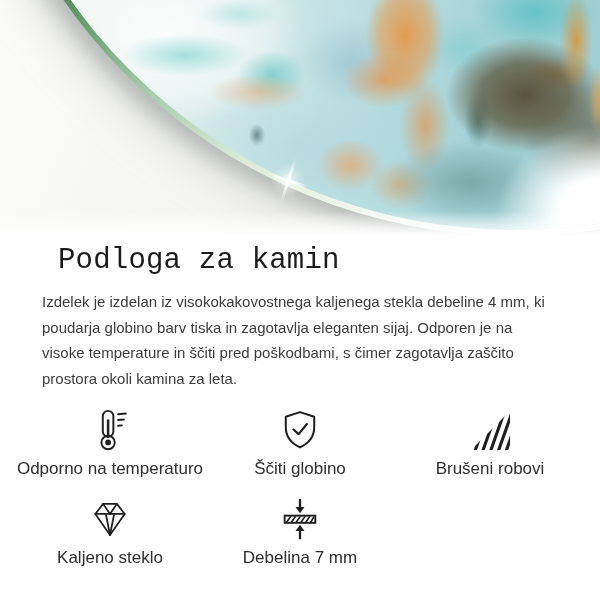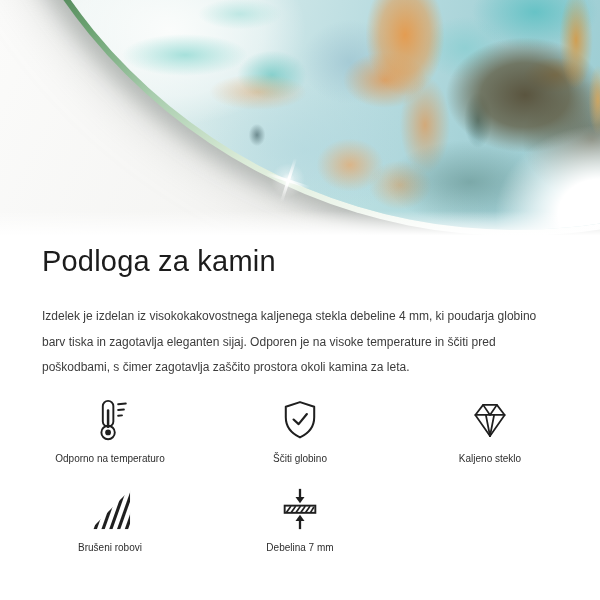--- a/index.html
+++ b/index.html
@@ -62,40 +62,40 @@
     background: linear-gradient(to right, rgba(255,255,255,0), #fff 45%, #fff 55%, rgba(255,255,255,0)); }
   .sparkle::after  { content:""; position:absolute; top:-3px; bottom:-3px; left:18.5px; width:3px;
     background: linear-gradient(to bottom, rgba(255,255,255,0), #fff 45%, #fff 55%, rgba(255,255,255,0)); }
   .hero::after { content:""; position:absolute; left:0; right:0; bottom:-1px; height:28px;
     background: linear-gradient(to bottom, rgba(255,255,255,0), #fff 88%); }
 
   
   .content { padding: 0 42px; }
   h1 {
     margin-top: 4px;
-    font-family: Liberation Sans, sans-serif;
+    font-family: Liberation Mono, monospace;
     font-weight: 400; font-size: 29px; line-height: 38px;
-    color: var(--heading-color, #1c1c1c); letter-spacing: 0.2px;
+    color: var(--heading-color, #1c1c1c); letter-spacing: 0.2px; margin-left: 16px;
   }
   h1 span { display: block; }
   .desc {
-    margin-top: 24px; max-width: 520px;
-    font-size: 12px; line-height: 25.5px;
+    margin-top: 9px; max-width: 520px;
+    font-size: 15px; line-height: 25.5px;
     color: var(--body-color, #3c3c3c);
   }
 
   
   .features {
     margin: 14px 15px 0; display: grid;
     grid-template-columns: repeat(3, 1fr); row-gap: 18px;
   }
   .feature { display: flex; flex-direction: column; align-items: center; }
   .feature .icon { height: 50px; display: flex; align-items: center; justify-content: center;
     color: var(--icon-color, #1f1f1f); }
-  .feature .label { margin-top: 6px; font-size: 10px; line-height: 15px;
+  .feature .label { margin-top: 6px; font-size: 17px; line-height: 15px;
     color: var(--label-color, #2e2e2e); }
   .icon svg { display: block; }
   .t-small { font: 600 9px "Liberation Sans", sans-serif; }
   .t-big   { font: 800 14px "Liberation Sans", sans-serif; }
 </style>
 </head>
 <body>
 
 <div class="hero">
   <div class="glass-shadow2"></div>
@@ -131,33 +131,20 @@
 
 
   <div class="feature">
     <div class="icon">
       <svg width="44" height="44" viewBox="0 0 48 48" fill="none" stroke="currentColor" stroke-width="2.2" stroke-linecap="round" stroke-linejoin="round">
         <path d="M24 4.5 L39.5 9.5 V21 C39.5 31 33.5 38.5 24 43 C14.5 38.5 8.5 31 8.5 21 V9.5 Z"></path>
         <path d="M17 23.5 L22.5 28.5 L31.5 17.5" stroke-width="2.4"></path>
       </svg>
     </div>
     <div class="label">Ščiti globino</div>
-  </div>
-
-  <div class="feature">
-    <div class="icon">
-      <svg width="44" height="44" viewBox="0 0 48 48" fill="none" stroke="currentColor" stroke-width="1.9" stroke-linecap="round" stroke-linejoin="round">
-        <path d="M8 18.5 L16.5 7.5 H31.5 L40 18.5 L24 41.5 Z"></path>
-        <line x1="8" y1="18.5" x2="40" y2="18.5"></line>
-        <path d="M16.5 7.5 L24 18.5 L31.5 7.5"></path>
-        <line x1="19.5" y1="18.5" x2="24" y2="41.5"></line>
-        <line x1="28.5" y1="18.5" x2="24" y2="41.5"></line>
-      </svg>
-    </div>
-    <div class="label">Kaljeno steklo</div>
   </div>
 
   <div class="feature">
     <div class="icon">
       <svg width="44" height="44" viewBox="0 0 48 48" fill="none">
         <defs>
             <clipPath id="clip-tri">
               <polygon points="3,46 46,3 46,46"></polygon>
             </clipPath>
           </defs>
@@ -165,20 +152,33 @@
           <line x1="-2" y1="50" x2="15" y2="2"></line>
           <line x1="6.5" y1="50" x2="23.5" y2="2"></line>
           <line x1="15" y1="50" x2="32" y2="2"></line>
           <line x1="23.5" y1="50" x2="40.5" y2="2"></line>
           <line x1="32" y1="50" x2="49" y2="2"></line>
           <line x1="40.5" y1="50" x2="57.5" y2="2"></line>
         </g>
       </svg>
     </div>
     <div class="label">Brušeni robovi</div>
+  </div>
+
+  <div class="feature">
+    <div class="icon">
+      <svg width="44" height="44" viewBox="0 0 48 48" fill="none" stroke="currentColor" stroke-width="1.9" stroke-linecap="round" stroke-linejoin="round">
+        <path d="M8 18.5 L16.5 7.5 H31.5 L40 18.5 L24 41.5 Z"></path>
+        <line x1="8" y1="18.5" x2="40" y2="18.5"></line>
+        <path d="M16.5 7.5 L24 18.5 L31.5 7.5"></path>
+        <line x1="19.5" y1="18.5" x2="24" y2="41.5"></line>
+        <line x1="28.5" y1="18.5" x2="24" y2="41.5"></line>
+      </svg>
+    </div>
+    <div class="label">Kaljeno steklo</div>
   </div>
 
   <div class="feature">
     <div class="icon">
       <svg width="46" height="46" viewBox="0 0 48 48" fill="none">
         <rect x="8" y="20.5" width="32" height="7.5" stroke="currentColor" stroke-width="2"></rect>
         <g stroke="currentColor" stroke-width="1.8">
           <line x1="10" y1="27.5" x2="14.5" y2="21"></line>
           <line x1="15" y1="27.5" x2="19.5" y2="21"></line>
           <line x1="20" y1="27.5" x2="24.5" y2="21"></line>

